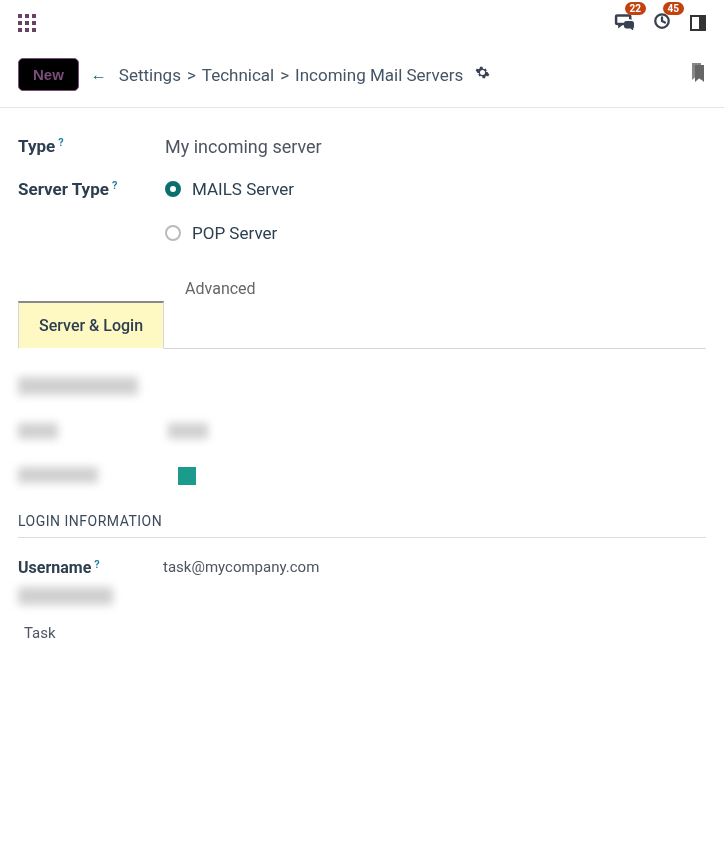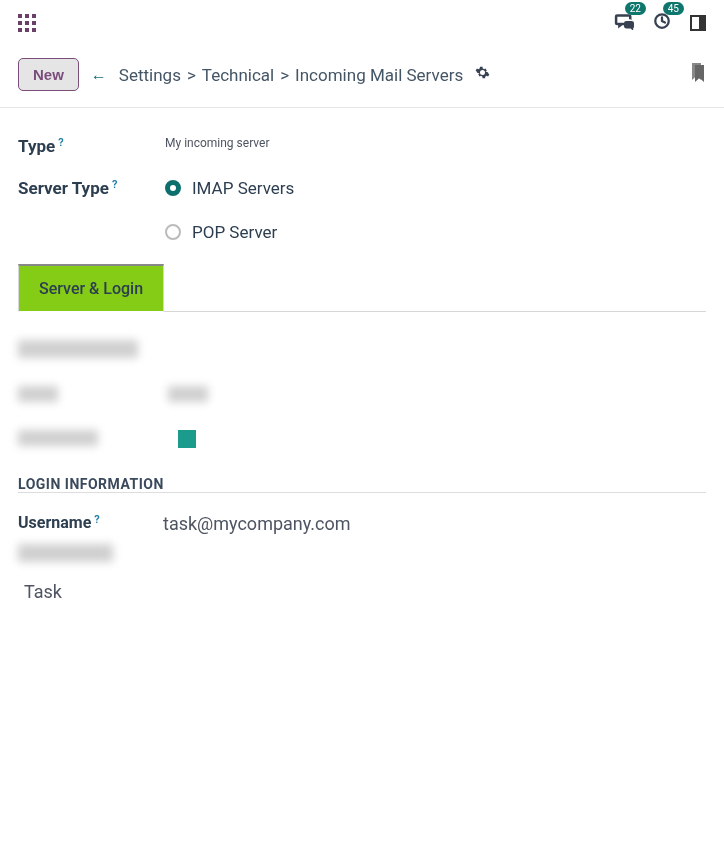--- a/index.html
+++ b/index.html
@@ -37,24 +37,24 @@
       align-items: center;
       gap: 18px;
     }
     .badge-wrap {
       position: relative;
     }
     .badge-count {
       position: absolute;
       top: -10px;
       right: -12px;
-      background: #0f766e;
+      background: #c2410c;
       color: #fff;
       font-size: 10px;
-      font-weight: 400;
+      font-weight: 700;
       padding: 1px 5px;
       border-radius: 10px;
       min-width: 18px;
       text-align: center;
     }
     .chat-icon svg, .clock-icon svg {
       width: 20px;
       height: 18px;
     }
     .panel-icon {
@@ -80,21 +80,21 @@
       border-bottom: 1px solid #e5e5e5;
     }
     .header-left {
       display: flex;
       align-items: center;
       gap: 12px;
     }
     .new-button {
       border: 1.5px solid #7a4d7a;
       color: #7a4d7a;
-      background: #e5e5e5;
+      background: #000000;
       padding: 7px 14px;
       border-radius: 5px;
       font-weight: 600;
       font-size: 15px;
       cursor: pointer;
     }
     .back-arrow {
       color: #1a6b7a;
       font-size: 16px;
       font-weight: bold;
@@ -136,21 +136,21 @@
       gap: 3px;
     }
     .help-q {
       color: #1a7aa3;
       font-size: 11px;
       font-weight: 600;
       vertical-align: super;
       cursor: pointer;
     }
     .form-value {
-      font-size: 12px;
+      font-size: 18px;
       color: #4e5461;
       flex: 1;
     }
     .radio-group {
       display: flex;
       flex-direction: column;
       gap: 24px;
     }
     .radio-option {
       display: flex;
@@ -185,21 +185,22 @@
       border-bottom: none;
       position: relative;
     }
     .tab.active {
       color: #2c3e50;
       font-weight: 500;
       border: 1px solid #d6d6d6;
       border-top: 2px solid #888;
       border-bottom: 1px solid #fff;
       margin-bottom: -1px;
-      background: #84cc16;
+      background: #fef9c3;
+      margin-top: 36px;
     }
     .tab-content {
       padding: 28px 0 10px 0;
     }
     .blurred-row {
       display: flex;
       margin-bottom: 28px;
     }
     .blurred {
       filter: blur(4px);
@@ -207,35 +208,35 @@
       color: #999;
       user-select: none;
     }
     .blurred.label { width: 120px; height: 18px; margin-right: 30px; }
     .blurred.small { width: 40px; height: 16px; }
     .blurred.val { width: 60px; height: 16px; }
     .teal-block { width: 18px; height: 18px; background: #1b9b8c; margin-left: 10px; }
     .blurred-single { filter: blur(4px); background: #d0d0d0; width: 95px; height: 18px; margin-bottom: 4px; margin-top: 10px; }
     .section-header {
       font-size: 14px;
-      font-weight: 700;
+      font-weight: 400;
       color: #3a495c;
       letter-spacing: 0.5px;
-      padding-bottom: 0;
+      padding-bottom: 8px;
       border-bottom: 1px solid #ddd;
       margin-top: 26px;
       margin-bottom: 20px;
     }
     .tight-row {
       display: flex;
       align-items: flex-start;
       margin-bottom: 10px;
     }
     .tight-row .form-label { width: 130px; font-size: 16px;}
-    .tight-row .form-value { margin-left: 15px; font-size: 18px; }
+    .tight-row .form-value { margin-left: 15px; font-size: 15px; }
     .create-new-row .form-label { width: 200px; }
     .create-new-row .form-value { margin-left: 6px; margin-top: 15px; }
   </style>
 </head>
 <body>
 
 <div class="top-bar">
   <div class="apps-icon">
     <span></span>
       <span></span>
@@ -301,31 +302,32 @@
   </div>
 
   <div class="form-row">
     <div class="form-label">
       <span>Server Type</span>
       <span class="help-q">?</span>
     </div>
     <div class="radio-group">
       <div class="radio-option">
         <span class="radio-circle checked"></span>
-        <span>IMAP Servers</span>
+        <span>MAILS Server</span>
       </div>
       <div class="radio-option">
         <span class="radio-circle"></span>
         <span>POP Server</span>
       </div>
     </div>
   </div>
 
   <div class="tabs">
     <div class="tab active">Server &amp; Login</div>
+    <div class="tab">Advanced</div>
   </div>
 
   <div class="tab-content">
     <div class="blurred-row">
       <div class="blurred label"></div>
     </div>
     <div class="blurred-row">
       <div class="blurred small"></div>
       <div style="width:110px"></div>
       <div class="blurred small"></div>

